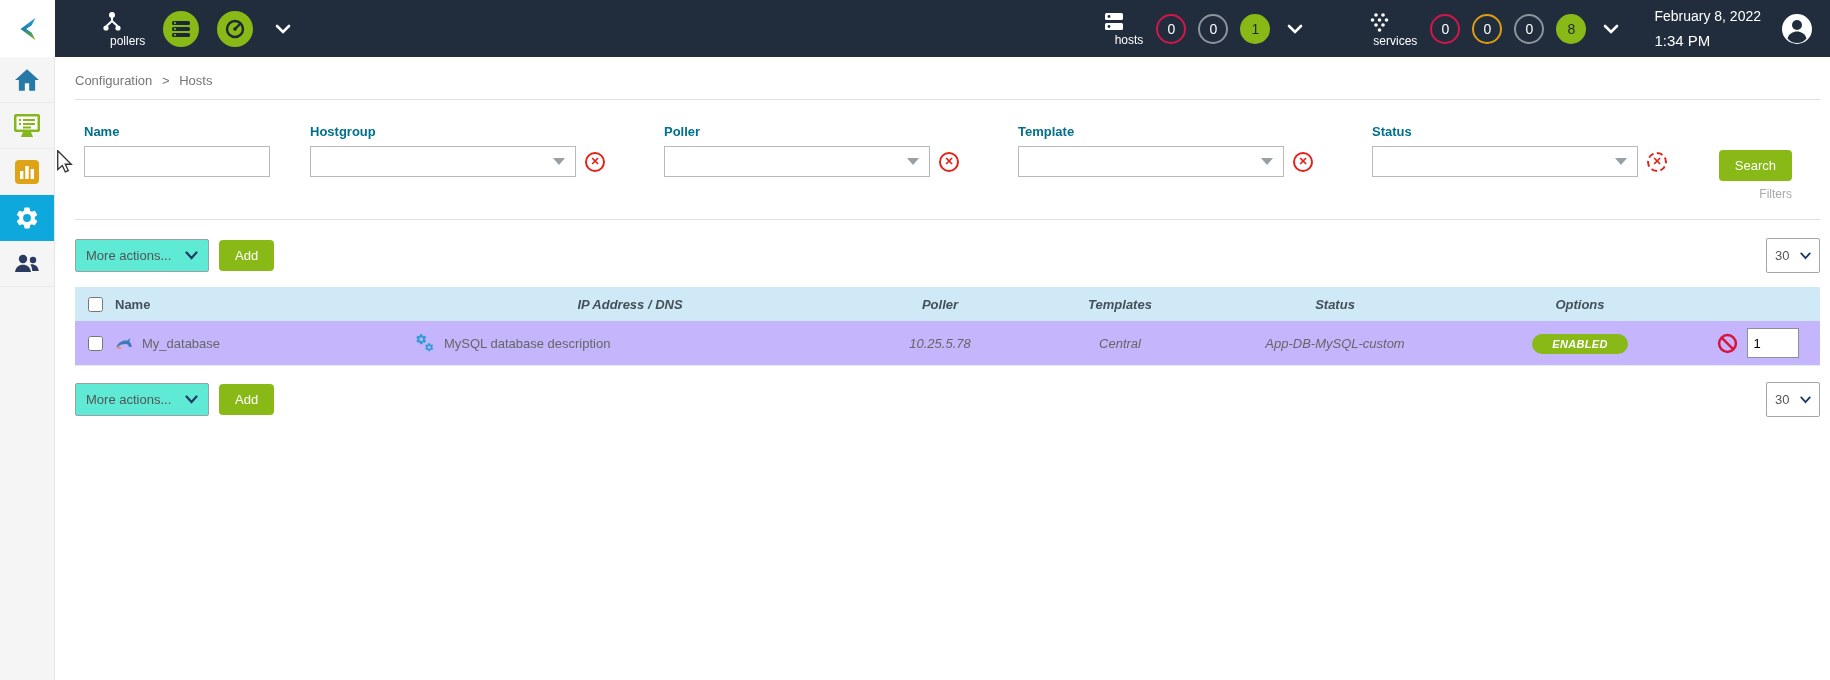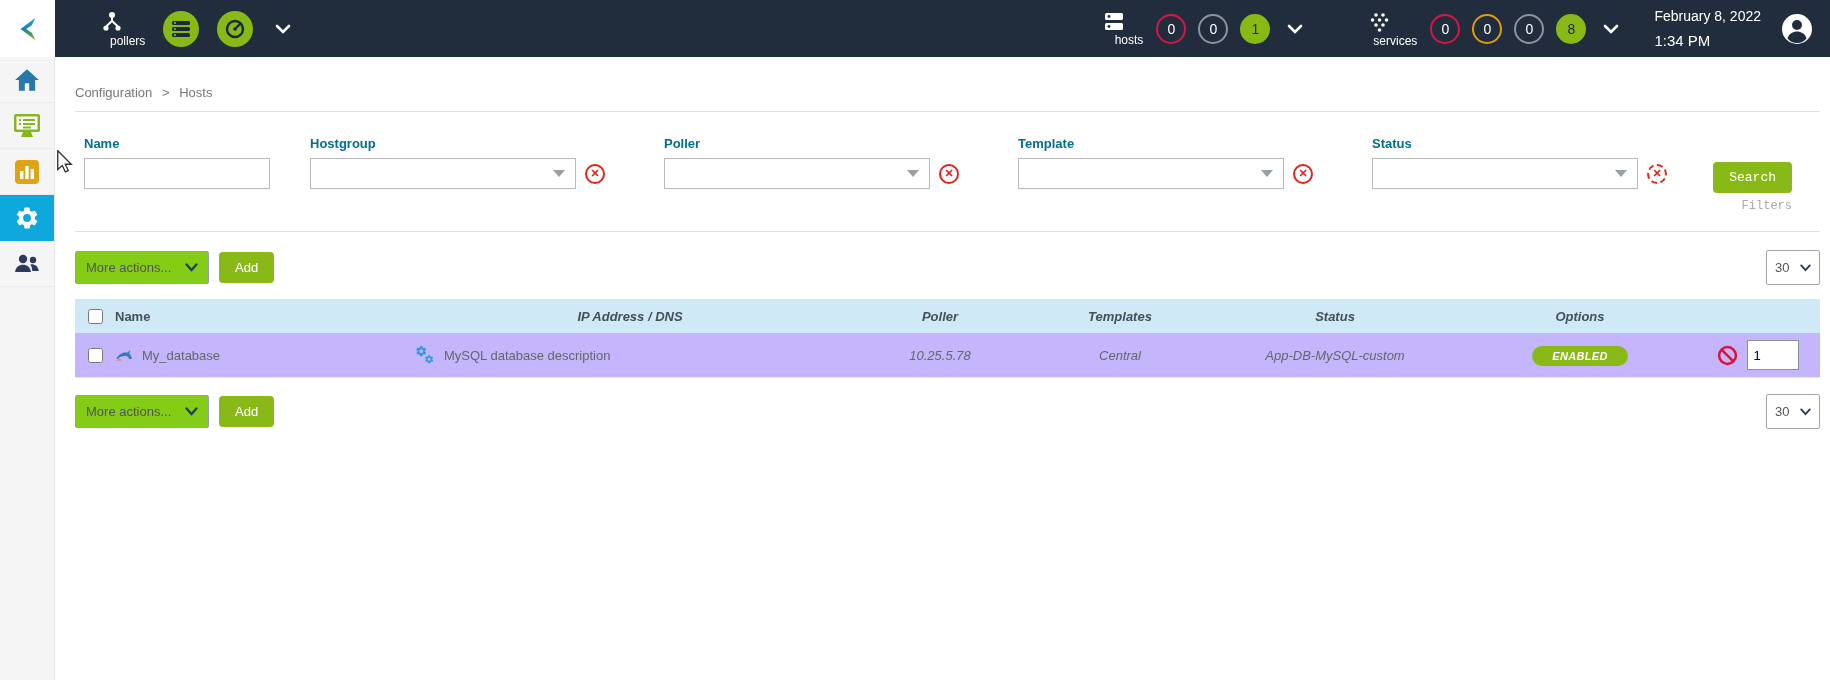--- a/index.html
+++ b/index.html
@@ -32,47 +32,47 @@
   
   .sidebar { position:absolute; top:57px; left:0; bottom:0; width:55px;
     background:#f5f5f5; border-right:1px solid #e6e6e6; }
   .sb-item { height:46px; display:flex; align-items:center; justify-content:center;
     border-bottom:1px solid #ebebeb; cursor:pointer; }
   .sb-item.active { background:#0ea8dd; border-bottom-color:#0ea8dd; }
 
   
   .main { position:absolute; left:55px; top:57px; right:0; bottom:0; background:#fff;
     padding:0 10px 0 20px; }
-  .breadcrumb { padding-top:28px; font-size:13px; color:#777; }
+  .breadcrumb { padding-top:16px; font-size:13px; color:#777; }
   .breadcrumb span { margin-right:6px; }
 
   .filter-panel { margin-top:11px; border-top:1px solid #e0e0e0; border-bottom:1px solid #e0e0e0;
     padding:24px 28px 18px 9px; display:flex; align-items:flex-start; }
   .f-label { color:#00708d; font-weight:bold; font-size:13px; margin-bottom:7px; }
   .f-controls { display:flex; align-items:center; gap:9px; }
   .f-input { width:186px; height:31px; border:1px solid #b9b9b9; background:#fff; font-size:13px; padding:0 6px; }
   .f-select { width:266px; height:31px; border:1px solid #b9b9b9; background:#fff;
     display:flex; align-items:center; justify-content:flex-end; padding-right:10px; cursor:pointer; }
   .tri-down { width:0; height:0; border-left:6px solid transparent; border-right:6px solid transparent;
     border-top:7px solid #98a0a6; }
   .clear-btn { width:20px; height:20px; border-radius:50%; border:2px solid #e2231a; background:#fff;
     color:#e2231a; display:flex; align-items:center; justify-content:center; font-size:11px;
     font-weight:bold; cursor:pointer; }
   .clear-btn.dashed { border-style:dashed; }
   .fb-name { margin-right:40px; }
   .fb-mid  { margin-right:59px; }
   .search-block { margin-left:auto; display:flex; flex-direction:column; align-items:flex-end;
-    padding-top:26px;font-family:Liberation Mono, monospace; }
+    padding-top:26px; }
   .btn-green { background:#88b917; color:#fff; border:none; border-radius:4px;
     padding:8px 16px; font-size:13px; font-family:inherit; cursor:pointer; }
   .filters-note { color:#a9a9a9; font-size:12px; margin-top:6px; }
 
   .actions-row { display:flex; align-items:center; gap:10px; margin-top:18px; }
   .more-actions { width:134px; height:33px; border:1px solid #9aa0a6; border-radius:2px;
-    background:#84cc16; display:flex; align-items:center; justify-content:space-between;
+    background:#5eead4; display:flex; align-items:center; justify-content:space-between;
     padding:0 10px; font-size:13px; color:#555; cursor:pointer; }
   .page-size { margin-left:auto; width:54px; height:35px; border:1px solid #a6a6a6; border-radius:2px;
     background:#fff; display:flex; align-items:center; justify-content:space-between;
     padding:0 8px; font-size:13px; color:#555; cursor:pointer; }
 
   .grid-row { display:grid; grid-template-columns:40px 300px 430px 190px 170px 260px 230px 1fr;
     align-items:center; }
   .thead { margin-top:14px; background:#d0e9f6; height:34px; font-weight:bold; font-size:13px; color:#44505a; }
   .trow  { background:#c4b5fd; min-height:45px; border-bottom:1px solid #e2ecf3; font-size:13px; color:#666; }
   .cell-c { text-align:center;font-style:italic; }

